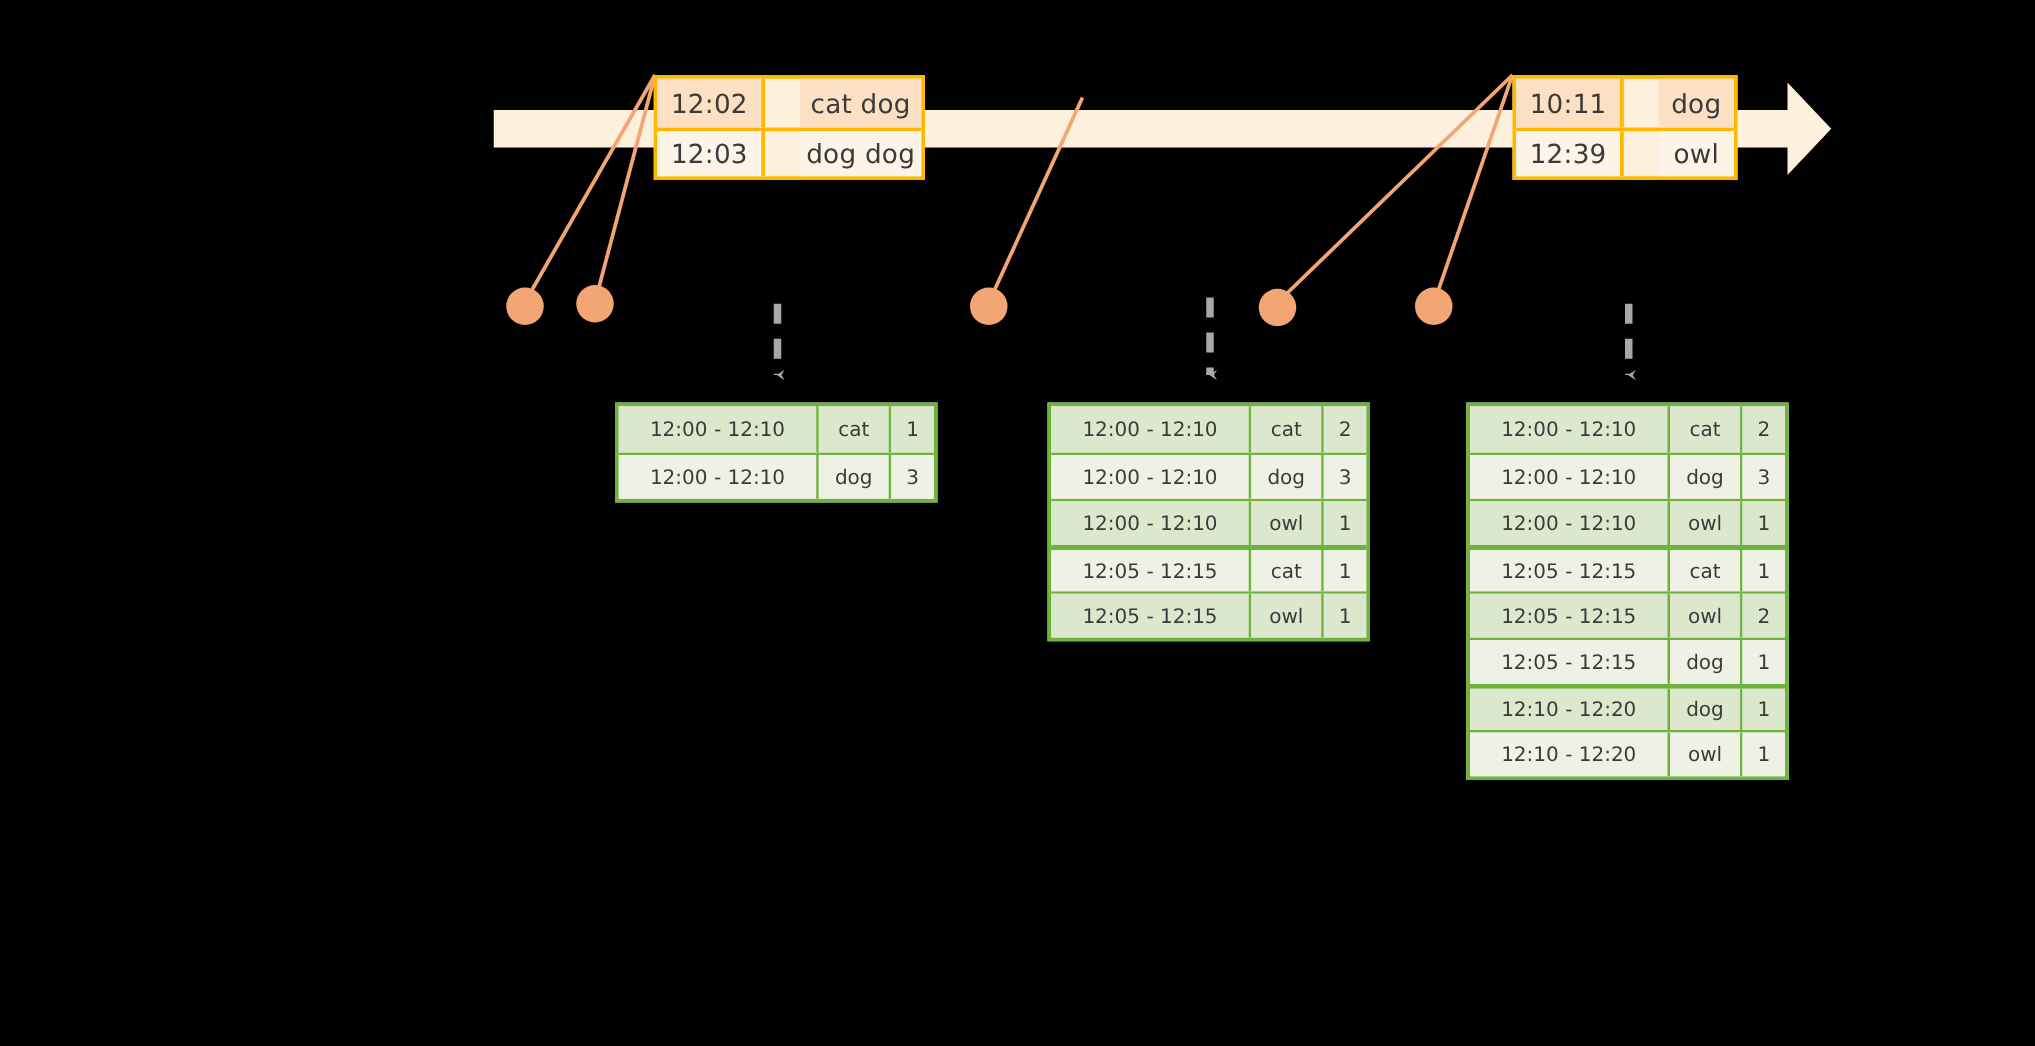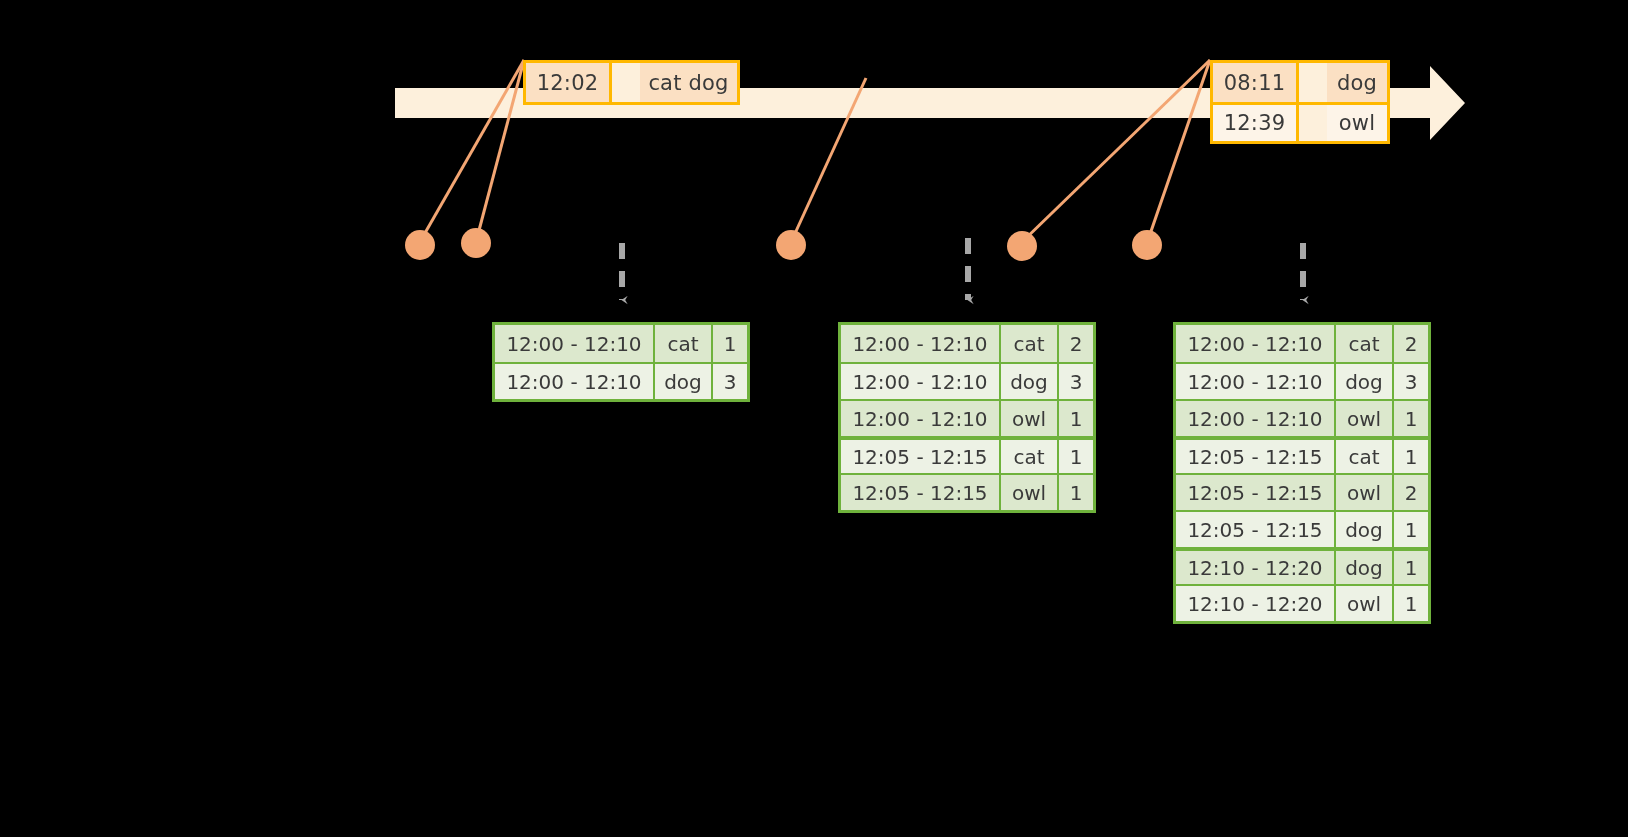--- a/index.html
+++ b/index.html
@@ -67,21 +67,21 @@
     height: 37px;
     box-sizing: border-box;
   }
   .res-row + .res-row { border-top: 2px solid #6FB23C; }
   .res-row.thickline { border-top: 4px solid #6FB23C; }
   .res-cell {
     display: flex;
     align-items: center;
     justify-content: center;
     box-sizing: border-box;
-    font-size: 20px;
+    font-size: 16px;
     color: #3a3a3a;
     background: #EDF2E5;
   }
   .res-row.shade .res-cell { background: #DCE8CD; }
   .c-win  { border-right: 2px solid #6FB23C; }
   .c-key  { border-right: 2px solid #6FB23C; }
 </style>
 </head>
 <body>
 
@@ -119,26 +119,30 @@
       <line x1="968" y1="238" x2="968" y2="300" marker-end="url(#grayhead)"></line>
       <line x1="1303" y1="243" x2="1303" y2="300" marker-end="url(#grayhead)"></line>
     </g>
   </svg>
 
   <div class="evt-box" style="left:523px; top:60px; width:217px;">
     <div class="evt-row shade">
       <div class="evt-time">12:02</div>
       <div class="evt-val">cat dog</div>
     </div>
+    <div class="evt-row">
+      <div class="evt-time">12:03</div>
+      <div class="evt-val">dog dog</div>
+    </div>
   </div>
 
 
   <div class="evt-box" style="left:1210px; top:60px; width:180px;">
     <div class="evt-row shade">
-      <div class="evt-time">08:11</div>
+      <div class="evt-time">10:11</div>
       <div class="evt-val">dog</div>
     </div>
     <div class="evt-row">
       <div class="evt-time">12:39</div>
       <div class="evt-val">owl</div>
     </div>
   </div>
 
   <div class="res-table" id="res-table-0" style="left:492px; top:322px; width:258px;">
       <div class="res-row shade">

